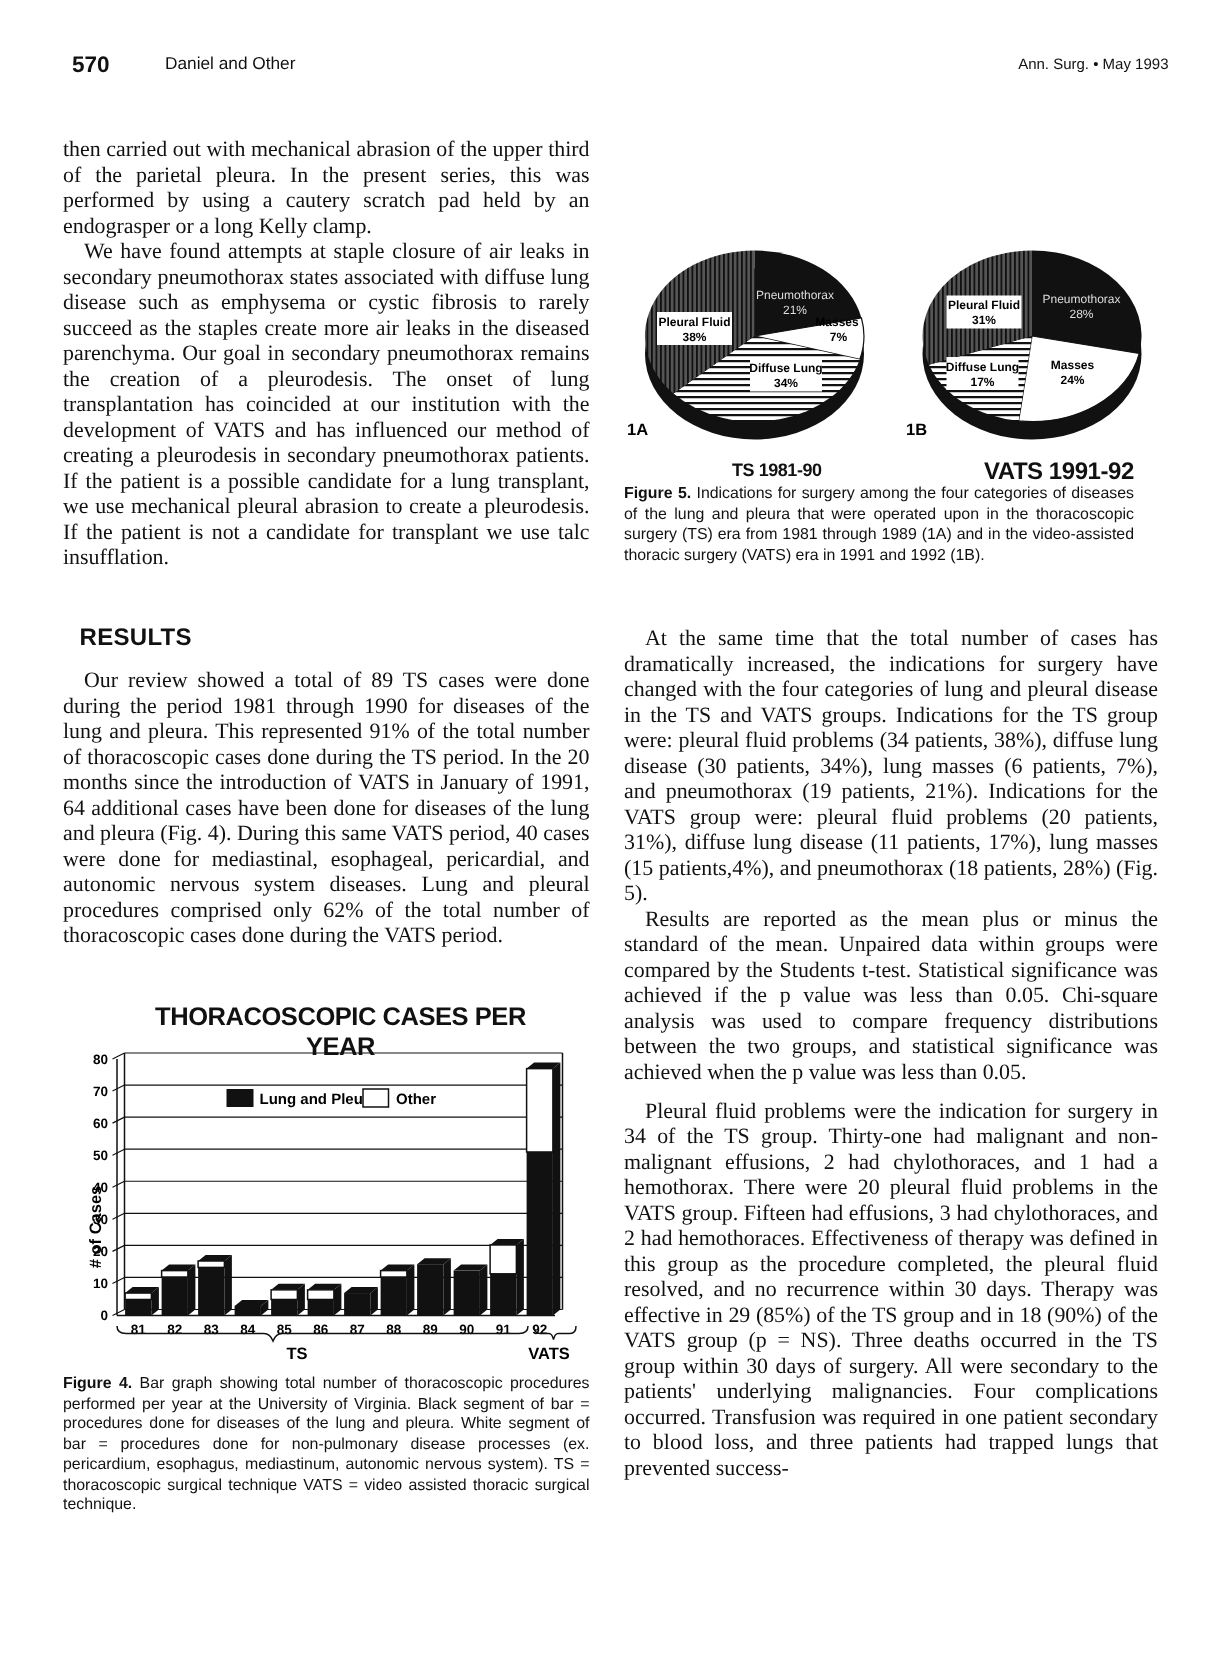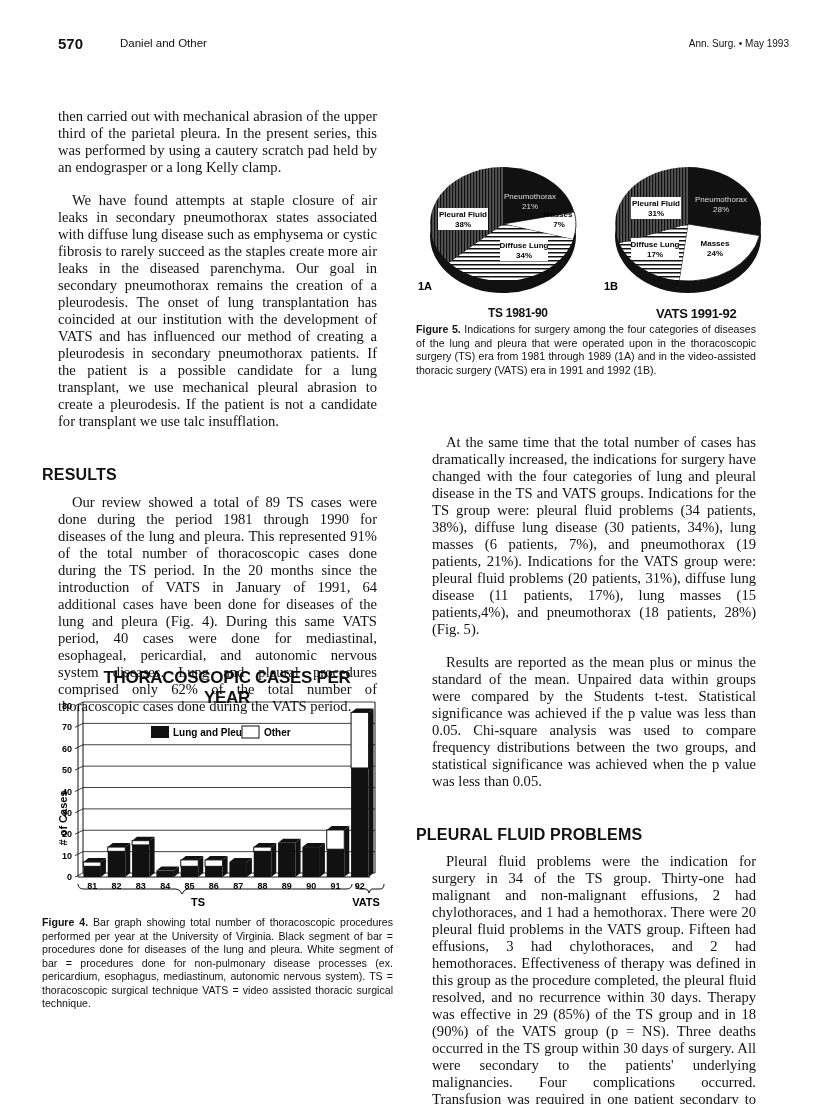--- a/index.html
+++ b/index.html
@@ -1,25 +1,25 @@
 <!DOCTYPE html>
 <html><head>
 <meta charset="utf-8">
 <style>
   html, body { margin:0; padding:0; background:#fff; }
   body { width:816px; height:1104px; position:relative; overflow:hidden; color:#111; }
-  #header { position:absolute; top:35px; left:58px; width:731px; height:20px; }
+  #header { position:absolute; top:35px; left:48px; width:731px; height:20px; }
   #page-num { position:absolute; left:0; top:0; font-family:"Liberation Sans",sans-serif; font-weight:bold; font-size:15px; }
   #running-title { position:absolute; left:62px; top:2px; font-family:"Liberation Sans",sans-serif; font-size:11.5px; }
   #journal-ref { position:absolute; right:0; top:3px; font-family:"Liberation Sans",sans-serif; font-size:10px;text-align:right; }
   .col { position:absolute; width:351px; }
   #col-left { left:42px; top:92px; }
-  p.body { font-family:"Liberation Serif",serif; font-size:14.6px; line-height:17px; margin:16px; text-align:justify; text-indent:14px; hyphens:manual; }
+  p.body { font-family:"Liberation Serif",serif; font-size:14.6px; line-height:17px; margin:0; text-align:justify; text-indent:14px; hyphens:manual; }
   p.body.noindent { text-indent:0; }
-  h2.section { font-family:"Liberation Sans",sans-serif; font-weight:bold; font-size:16px; margin:0; letter-spacing:0.2px; }
+  h2.section { font-family:"Liberation Sans",sans-serif; font-weight:bold; font-size:16px; margin:11px; letter-spacing:0.2px; }
   .caption { font-family:"Liberation Sans",sans-serif; font-size:10.6px; line-height:13.5px; text-align:justify; margin:0; }
   .caption b { font-weight:bold; }
   .fig-title { font-family:"Liberation Sans",sans-serif; font-weight:bold; text-align:center; letter-spacing:-0.3px; }
   svg text { font-family:"Liberation Sans",sans-serif; }
 </style>
 </head>
 <body>
 
 <div id="header">
   <span id="page-num">570</span>
@@ -197,22 +197,21 @@
       <rect x="-57" y="14" width="48" height="22" fill="#fff"></rect>
       <text x="-33" y="23" font-size="8" font-weight="bold" text-anchor="middle">Diffuse Lung</text>
       <text x="-33" y="33" font-size="8" font-weight="bold" text-anchor="middle">17%</text>
       <rect x="-57" y="-27" width="50" height="22" fill="#fff"></rect>
       <text x="-32" y="-18" font-size="8" font-weight="bold" text-anchor="middle">Pleural Fluid</text>
       <text x="-32" y="-8" font-size="8" font-weight="bold" text-anchor="middle">31%</text>
     </g>
     <text x="188" y="156" font-size="11" font-weight="bold">1B</text>
   </svg>
   <div class="fig-title" style="position:absolute; left:40px; top:210px; font-size:12px;margin-left:32px;">TS  1981-90</div>
-  <div class="fig-title" style="position:absolute; left:240px; top:210px; font-size:13px;">VATS  1991-92</div>
+  <div class="fig-title" style="position:absolute; left:240px; top:210px; font-size:16px;">VATS  1991-92</div>
   <p class="caption" style="position:absolute; left:0; top:227px; width:340px;"><b>Figure 5.</b> <span>Indications for surgery among the four categories of diseases of the lung and pleura that were operated upon in the thoracoscopic surgery (TS) era from 1981 through 1989 (1A) and in the video-assisted thoracic surgery (VATS) era in 1991 and 1992 (1B).</span></p>
 </div>
 
 <div style="position:absolute; left:416px; top:418px; width:356px;">
   <p class="body">At the same time that the total number of cases has dramatically increased, the indications for surgery have changed with the four categories of lung and pleural disease in the TS and VATS groups. Indications for the TS group were: pleural fluid problems (34 patients, 38%), diffuse lung disease (30 patients, 34%), lung masses (6 patients, 7%), and pneumothorax (19 patients, 21%). Indications for the VATS group were: pleural fluid problems (20 patients, 31%), diffuse lung disease (11 patients, 17%), lung masses (15 patients,4%), and pneumothorax (18 patients, 28%) (Fig. 5).</p>
   <p class="body">Results are reported as the mean plus or minus the standard of the mean. Unpaired data within groups were compared by the Students t-test. Statistical significance was achieved if the p value was less than 0.05. Chi-square analysis was used to compare frequency distributions between the two groups, and statistical significance was achieved when the p value was less than 0.05.</p>
-  <h2 class="section" style="margin-top:36px;">PLEURAL FLUID PROBLEMS</h2>
   <p class="body" style="margin-top:9px;">Pleural fluid problems were the indication for surgery in 34 of the TS group. Thirty-one had malignant and non-malignant effusions, 2 had chylothoraces, and 1 had a hemothorax. There were 20 pleural fluid problems in the VATS group. Fifteen had effusions, 3 had chylothoraces, and 2 had hemothoraces. Effectiveness of therapy was defined in this group as the procedure completed, the pleural fluid resolved, and no recurrence within 30 days. Therapy was effective in 29 (85%) of the TS group and in 18 (90%) of the VATS group (p = NS). Three deaths occurred in the TS group within 30 days of surgery. All were secondary to the patients' underlying malignancies. Four complications occurred. Transfusion was required in one patient secondary to blood loss, and three patients had trapped lungs that prevented success-</p>
 </div>
 
 </body></html>

